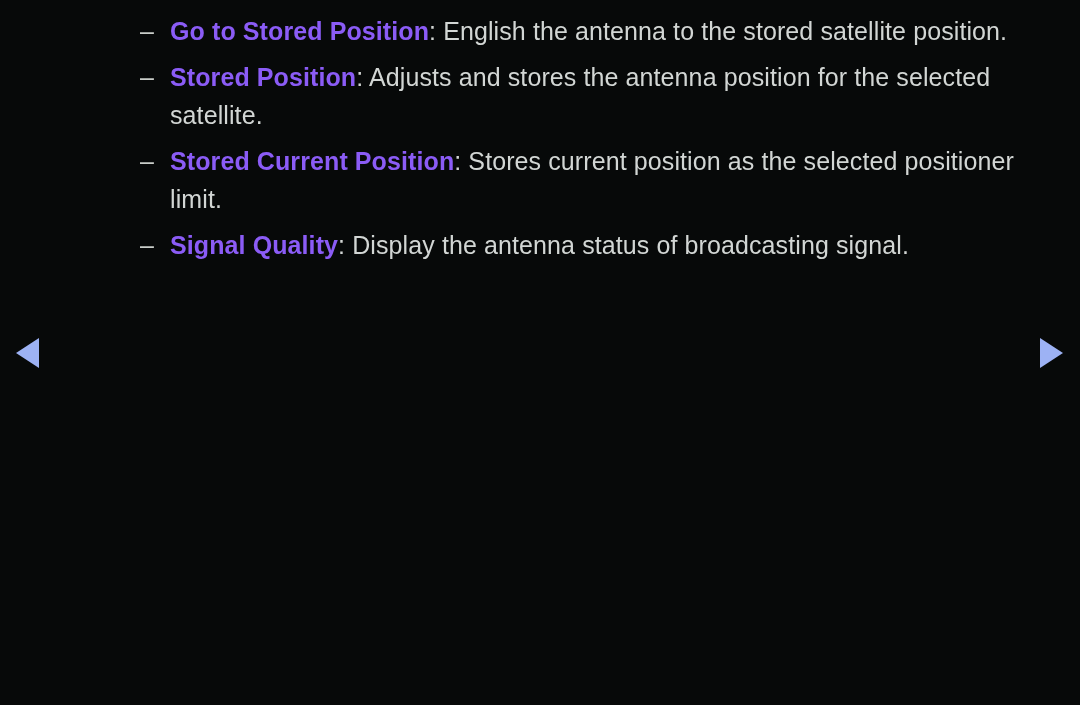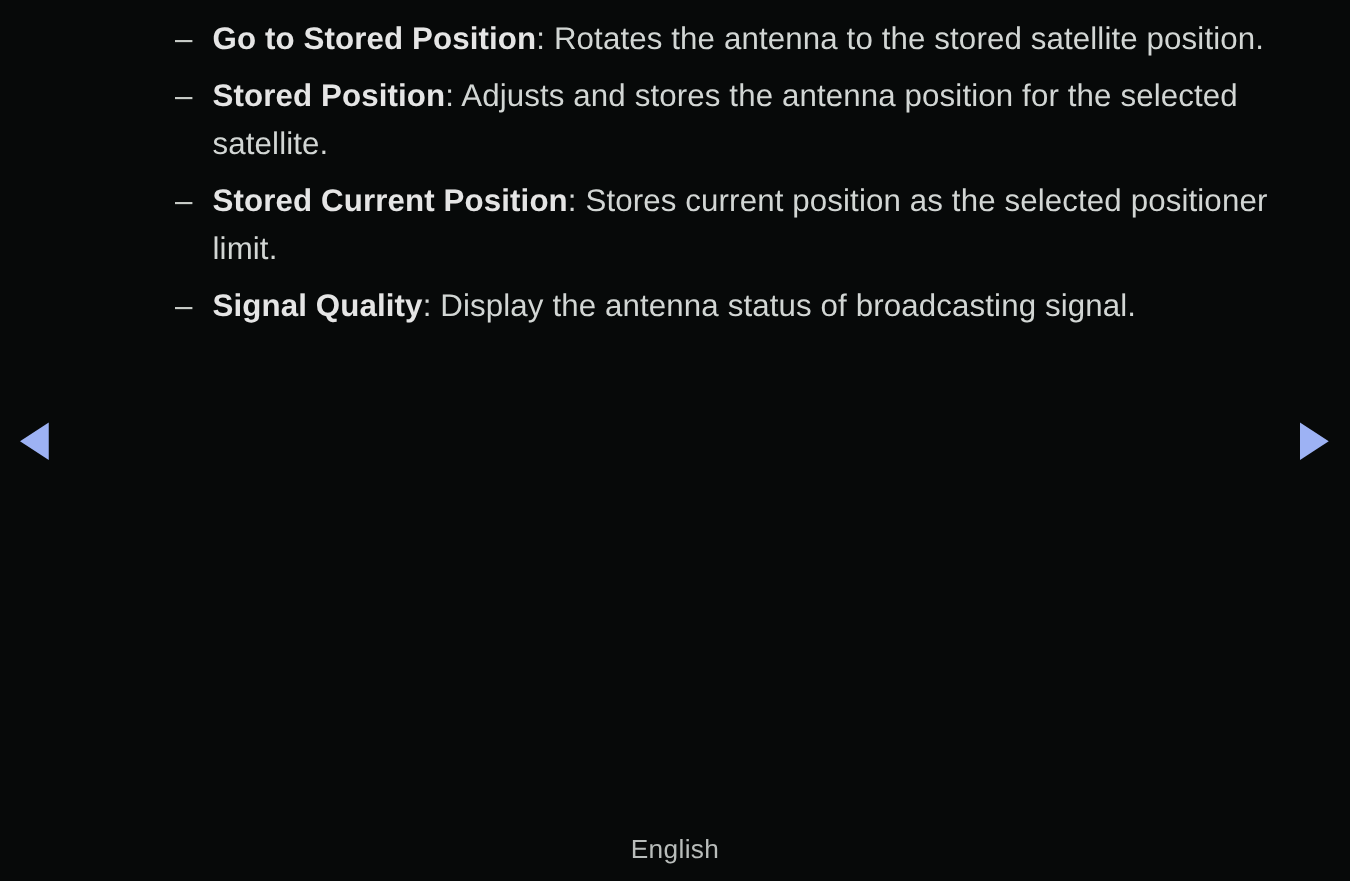--- a/index.html
+++ b/index.html
@@ -49,21 +49,21 @@
   .bullet-text {
     flex: 1 1 auto;
     font-size: 25px;
     line-height: 38px;
     color: #d2d6d4;
     font-weight: 400;
     letter-spacing: 0.1px;
   }
 
   .term {
-    color: #e5e5e5;
+    color: #8b5cf6;
     font-weight: bold;
   }
 
   
   .nav-arrow {
     position: absolute;
     top: 338px;
     width: 24px;
     height: 31px;
     cursor: pointer;
@@ -100,21 +100,21 @@
 </style>
 </head>
 <body>
 
 <div id="screen">
 
   <div id="content">
 
     <div class="bullet-row">
       <span class="dash">–</span>
-      <span class="bullet-text"><span class="term">Go to Stored Position</span><span>: </span><span>Rotates the antenna to the stored satellite position.</span></span>
+      <span class="bullet-text"><span class="term">Go to Stored Position</span><span>: </span><span>English the antenna to the stored satellite position.</span></span>
     </div>
 
     <div class="bullet-row">
       <span class="dash">–</span>
       <span class="bullet-text"><span class="term">Stored Position</span><span>: </span><span>Adjusts and stores the antenna position for the selected satellite.</span></span>
     </div>
 
     <div class="bullet-row">
       <span class="dash">–</span>
       <span class="bullet-text"><span class="term">Stored Current Position</span><span>: </span><span>Stores current position as the selected positioner limit.</span></span>
@@ -128,15 +128,14 @@
   </div>
 
   <div class="nav-arrow" id="nav-prev">
     <span class="tri"></span>
   </div>
 
   <div class="nav-arrow" id="nav-next">
     <span class="tri"></span>
   </div>
 
-  <div id="footer-language">English</div>
 
 </div>
 
 </body></html>

